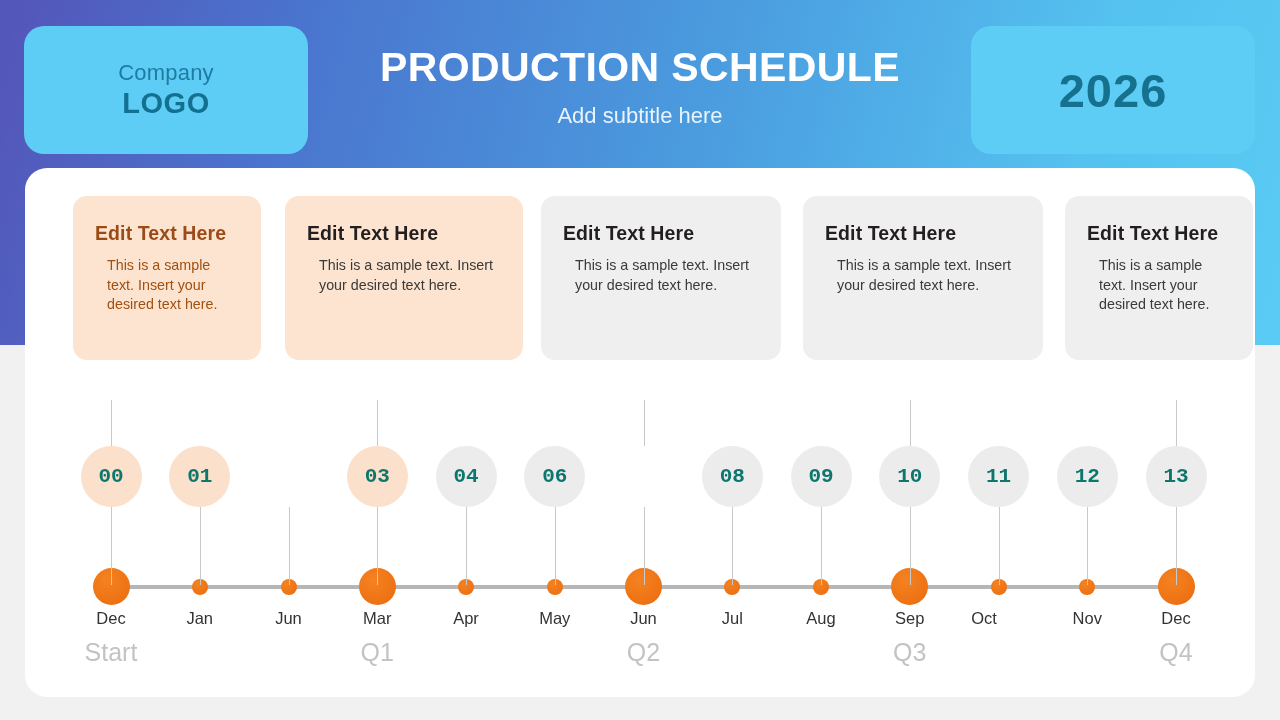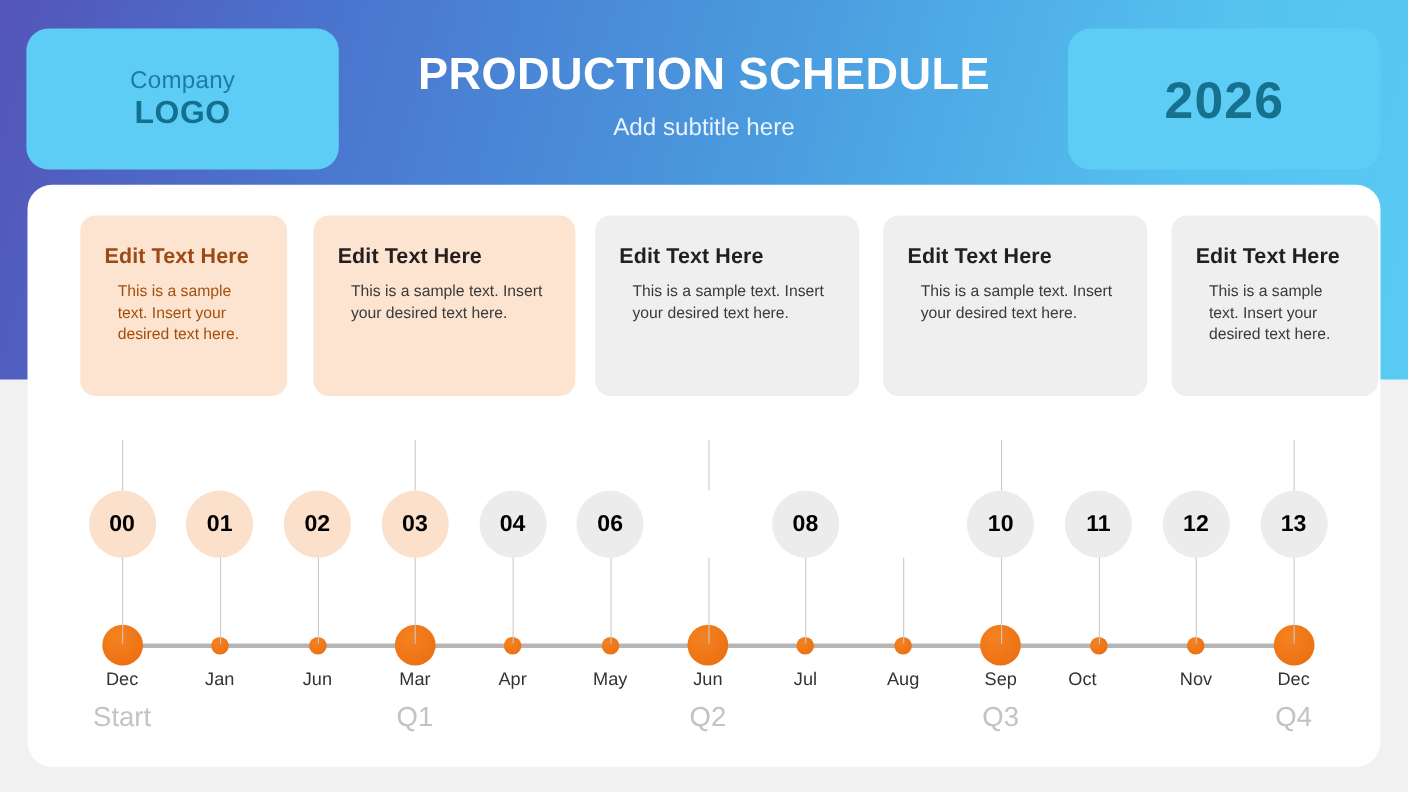--- a/index.html
+++ b/index.html
@@ -62,21 +62,21 @@
   
   .connector {
     position:absolute; width:1px; background:#c9c9c9;
   }
 
   
   #numbers-row { position:absolute; left:0; top:278px; width:1230px; height:64px; }
   .num-circle {
     position:absolute; top:0; width:61px; height:61px; border-radius:50%;
     display:flex; align-items:center; justify-content:center;
-    font-size:21px; font-weight:bold; color:#000000;
+    font-size:21px; font-weight:bold; color:#0f766e;font-family:Liberation Mono, monospace;
   }
 
   
   #timeline { position:absolute; left:0; top:398px; width:1230px; height:120px; }
   #timeline-line {
     position:absolute; left:86px; top:19px; width:1065px; height:4px;
     background:#b6b6b6; border-radius:2px;
   }
   .tl-dot {
     position:absolute; border-radius:50%;
@@ -135,25 +135,25 @@
       </div>
       <div class="card" style="left: 1018px; width: 188px; background: rgb(239, 239, 239);">
         <div class="card-title" style="color: rgb(35, 31, 32);">Edit Text Here</div>
         <div class="card-body" style="color: rgb(58, 58, 58);">This is a sample text. Insert your desired text here.</div>
       </div>
     </div>
 
   <div id="numbers-row">
       <div class="num-circle" style="left: 55.5px; background: rgb(251, 224, 203);">00</div>
       <div class="num-circle" style="left: 144.25px; background: rgb(251, 224, 203);">01</div>
-      <div class="num-circle" style="left: 233px; background: rgb(251, 224, 203);">02</div>
       <div class="num-circle" style="left: 321.75px; background: rgb(251, 224, 203);">03</div>
       <div class="num-circle" style="left: 410.5px; background: rgb(236, 236, 236);">04</div>
       <div class="num-circle" style="left: 499.25px; background: rgb(236, 236, 236);">06</div>
       <div class="num-circle" style="left: 676.75px; background: rgb(236, 236, 236);">08</div>
+      <div class="num-circle" style="left: 765.5px; background: rgb(236, 236, 236);">09</div>
       <div class="num-circle" style="left: 854.25px; background: rgb(236, 236, 236);">10</div>
       <div class="num-circle" style="left: 943px; background: rgb(236, 236, 236);">11</div>
       <div class="num-circle" style="left: 1031.75px; background: rgb(236, 236, 236);">12</div>
       <div class="num-circle" style="left: 1120.5px; background: rgb(236, 236, 236);">13</div>
     </div>
 
   <div id="timeline">
     <div id="timeline-line"></div>
   <div class="tl-dot big" style="left: 67.5px;"></div>
       <div class="month-label" style="left: 41px;">Dec</div>

